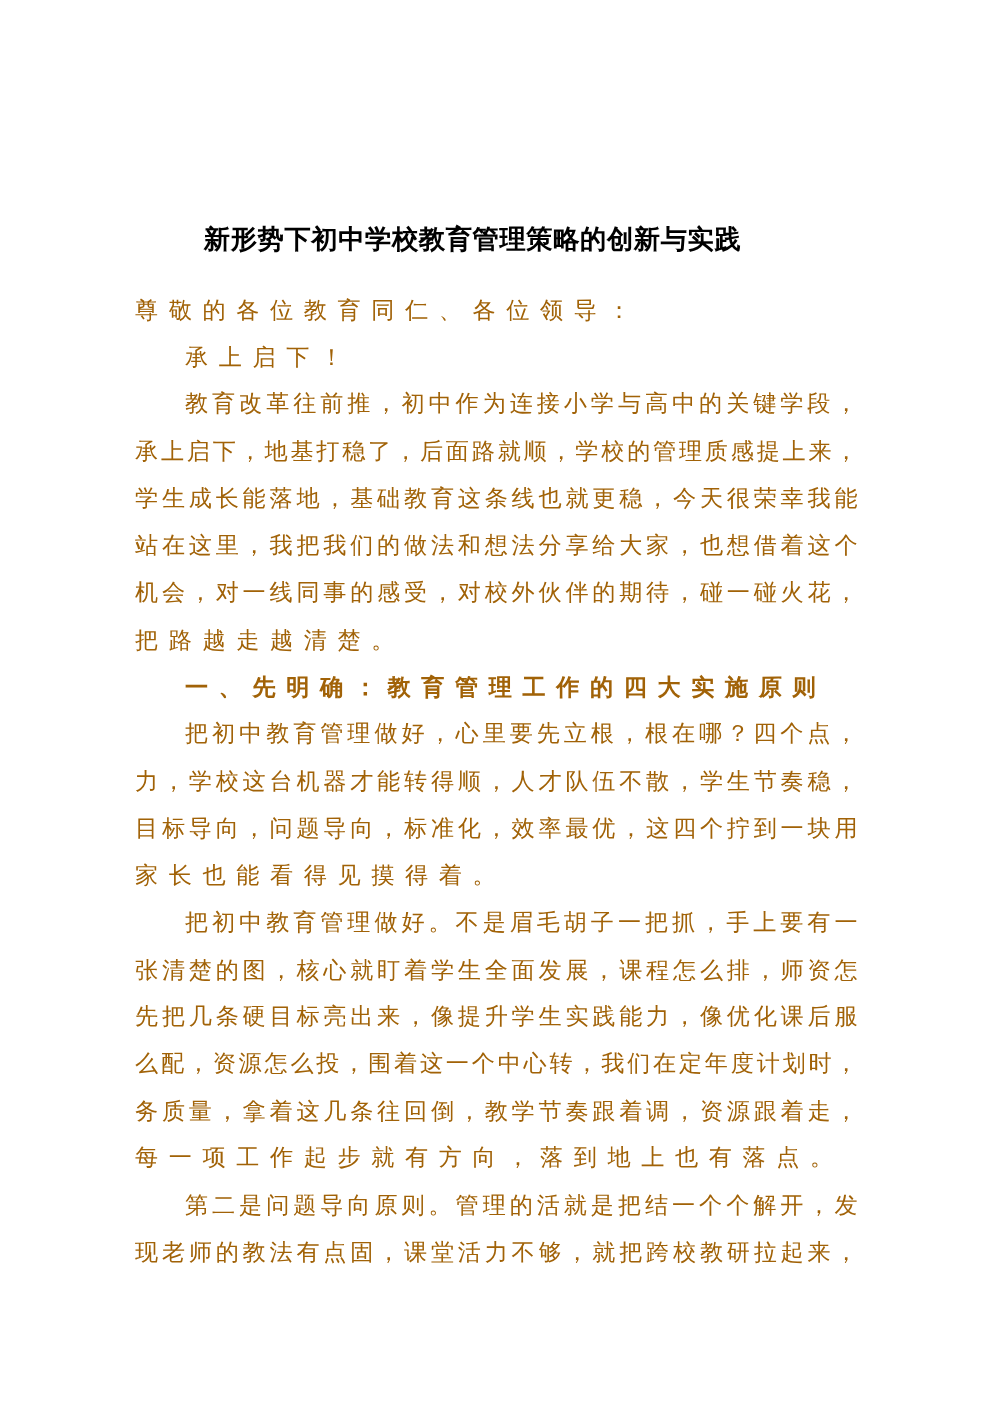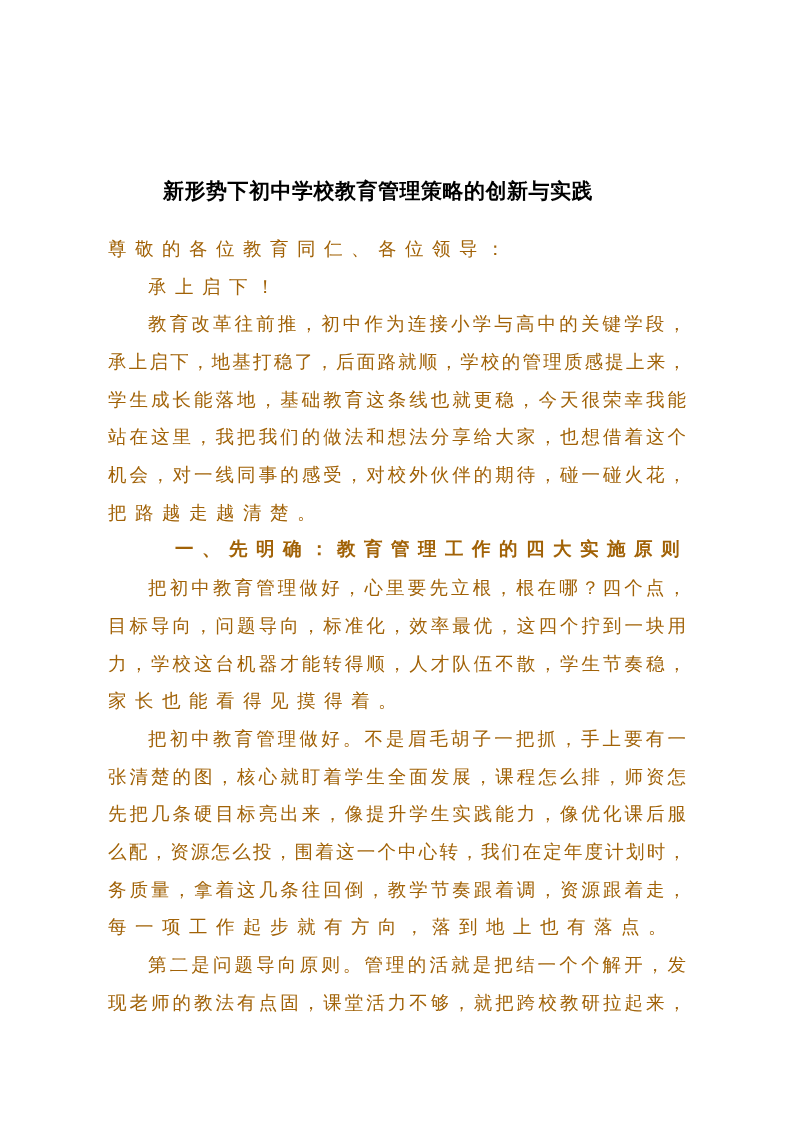--- a/index.html
+++ b/index.html
@@ -8,40 +8,40 @@
   .page { position: absolute; left: 0; top: 0; width: 793px; height: 1122px; background: #fff; }
   .title { position: absolute; left: 0; width: 756px; top: 160px; text-align: center;
            font-family: "DejaVu Sans", "Liberation Sans", sans-serif; font-weight: bold;
            font-size: 21px; letter-spacing: 0.5px; color: #000; line-height: 30px; margin-top: 16px; }
   .body { position: absolute; left: 108px; top: 235px; width: 580px; }
   .line { height: 37.7px; line-height: 28px; font-size: 18.5px; white-space: nowrap;
           letter-spacing: 8.5px; color: #a16207; }
   .line.indent { padding-left: 40px; }
   .line.justify { text-align: justify; text-align-last: justify; letter-spacing: 0; width: 578px; }
   .line.justify.indent { width: 538px; }
-  .heading { font-family: Liberation Mono, monospace; font-weight: bold; text-align: right; }
+  .heading { font-family: Liberation Serif, serif; font-weight: bold; }
 </style>
 </head>
 <body>
 
 <div class="page">
   <div class="title">新形势下初中学校教育管理策略的创新与实践</div>
   <div class="body" id="doc-body">
       <div class="line">尊敬的各位教育同仁、各位领导：</div>
       <div class="line indent">承上启下！</div>
       <div class="line indent justify">教育改革往前推，初中作为连接小学与高中的关键学段，</div>
       <div class="line justify">承上启下，地基打稳了，后面路就顺，学校的管理质感提上来，</div>
       <div class="line justify">学生成长能落地，基础教育这条线也就更稳，今天很荣幸我能</div>
       <div class="line justify">站在这里，我把我们的做法和想法分享给大家，也想借着这个</div>
       <div class="line justify">机会，对一线同事的感受，对校外伙伴的期待，碰一碰火花，</div>
       <div class="line">把路越走越清楚。</div>
       <div class="line indent heading">一、先明确：教育管理工作的四大实施原则</div>
       <div class="line indent justify">把初中教育管理做好，心里要先立根，根在哪？四个点，</div>
+      <div class="line justify">力，学校这台机器才能转得顺，人才队伍不散，学生节奏稳，</div>
       <div class="line justify">目标导向，问题导向，标准化，效率最优，这四个拧到一块用</div>
-      <div class="line justify">力，学校这台机器才能转得顺，人才队伍不散，学生节奏稳，</div>
       <div class="line">家长也能看得见摸得着。</div>
       <div class="line indent justify">把初中教育管理做好。不是眉毛胡子一把抓，手上要有一</div>
       <div class="line justify">张清楚的图，核心就盯着学生全面发展，课程怎么排，师资怎</div>
       <div class="line justify">先把几条硬目标亮出来，像提升学生实践能力，像优化课后服</div>
       <div class="line justify">么配，资源怎么投，围着这一个中心转，我们在定年度计划时，</div>
       <div class="line justify">务质量，拿着这几条往回倒，教学节奏跟着调，资源跟着走，</div>
       <div class="line">每一项工作起步就有方向，落到地上也有落点。</div>
       <div class="line indent justify">第二是问题导向原则。管理的活就是把结一个个解开，发</div>
       <div class="line justify">现老师的教法有点固，课堂活力不够，就把跨校教研拉起来，</div>
     </div>

